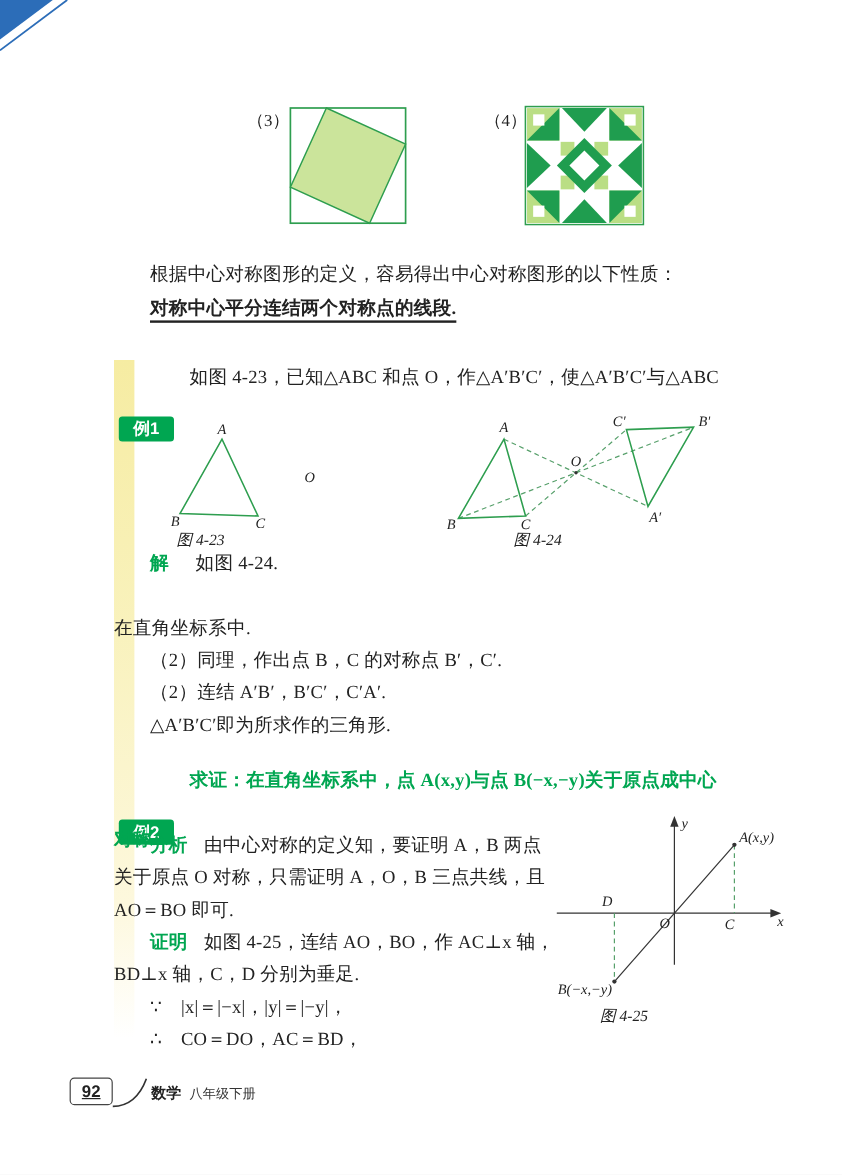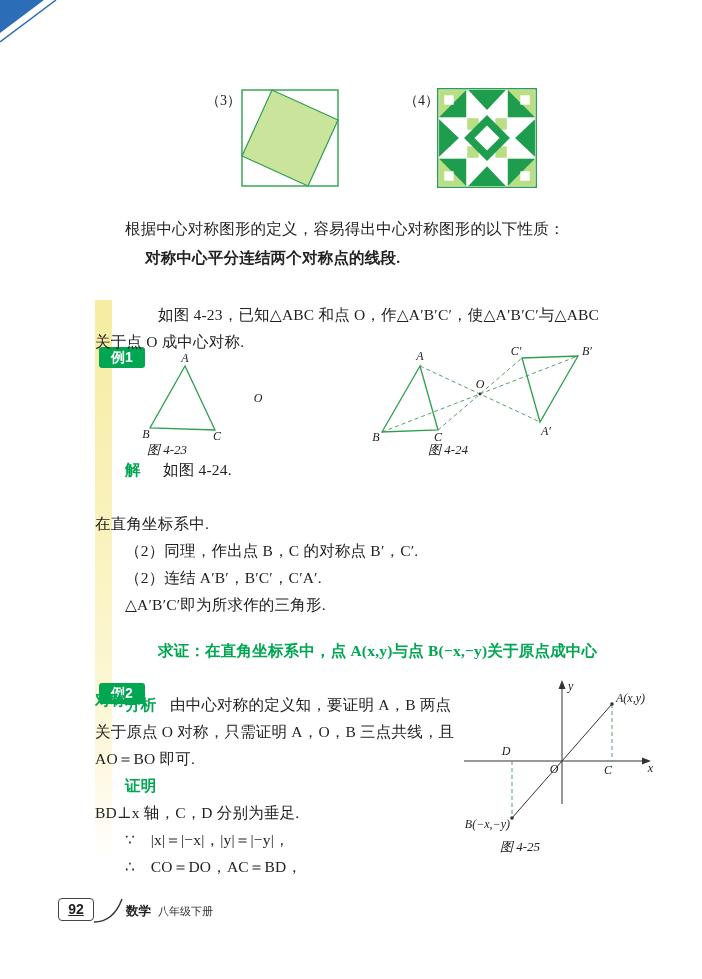--- a/index.html
+++ b/index.html
@@ -7,23 +7,23 @@
     position:relative;width:702px;height:979px;background:#ffffff;
     margin:0 auto;overflow:hidden;
     font-family:"Liberation Serif","DejaVu Serif",serif;
     color:#222;border-right:1px solid #e3e3e3;border-bottom:1px solid #e3e3e3;
   }
   .abs{position:absolute;white-space:nowrap;}
   .t{font-size:15.5px;line-height:22px;letter-spacing:.2px;}
   .greenbold{color:#00a651;font-weight:bold;}
   .underlined{
     font-weight:bold;
+    text-decoration:underline;
     text-underline-offset:5px;
     text-decoration-thickness:1.5px;
-    margin-left:20px;
   }
   .exlabel{
     width:46px;height:21px;background:#00a651;border-radius:3px;
     color:#fff;font-weight:bold;font-size:14px;line-height:21px;text-align:center;
     font-family:"Liberation Sans","DejaVu Sans",sans-serif;
     margin-top:44px;
   }
   .band{
     width:17px;
     background:linear-gradient(to bottom,#f6eca2 0%,#f9f2bd 40%,#fdf8dd 80%,rgba(253,248,221,0) 100%);
@@ -96,21 +96,20 @@
     </g>
   </svg>
 
   <div class="abs t" style="left:125px;top:218px">根据中心对称图形的定义，容易得出中心对称图形的以下性质：</div>
   <div class="abs t underlined" style="left:125px;top:247px">对称中心平分连结两个对称点的线段.</div>
 
   <div class="abs band" style="left:95px;top:300px;height:565px"></div>
 
   <div class="abs exlabel" style="left:99px;top:303px">例1</div>
   <div class="abs t" style="left:158px;top:304px">如图 4-23，已知△ABC 和点 O，作△A′B′C′，使△A′B′C′与△ABC</div>
-  <div class="abs t" style="left:95px;top:331px">关于点 O 成中心对称.</div>
 
   <svg class="abs" style="left:140px;top:352px" width="135" height="88" viewBox="0 0 135 88">
     <polygon points="45,14 10,76 75,78" fill="none" stroke="#2e9e4f" stroke-width="1.3"></polygon>
     <text class="flab" x="45" y="10" text-anchor="middle">A</text>
     <text class="flab" x="6" y="86" text-anchor="middle">B</text>
     <text class="flab" x="77" y="88" text-anchor="middle">C</text>
     <text class="flab" x="118" y="50" text-anchor="middle">O</text>
   </svg>
   <div class="abs cap" style="left:147px;top:441px;width:80px">图 4-23</div>
 
@@ -143,20 +142,21 @@
   <div class="abs exlabel" style="left:99px;top:639px">例2</div>
   <div class="abs t greenbold" style="left:158px;top:640px">求证：在直角坐标系中，点 A(x,y)与点 B(−x,−y)关于原点成中心</div>
   <div class="abs t greenbold" style="left:95px;top:689px">对称.</div>
 
   <div class="abs t greenbold" style="left:125px;top:694px">分析</div>
   <div class="abs t" style="left:170px;top:694px">由中心对称的定义知，要证明 A，B 两点</div>
   <div class="abs t" style="left:95px;top:721px">关于原点 O 对称，只需证明 A，O，B 三点共线，且</div>
   <div class="abs t" style="left:95px;top:748px">AO＝BO 即可.</div>
 
   <div class="abs t greenbold" style="left:125px;top:775px">证明</div>
+  <div class="abs t" style="left:170px;top:775px">如图 4-25，连结 AO，BO，作 AC⊥x 轴，</div>
   <div class="abs t" style="left:95px;top:802px">BD⊥x 轴，C，D 分别为垂足.</div>
   <div class="abs t" style="left:125px;top:829px">∵　|x|＝|−x|，|y|＝|−y|，</div>
   <div class="abs t" style="left:125px;top:856px">∴　CO＝DO，AC＝BD，</div>
 
   <svg class="abs" style="left:448px;top:676px" width="210" height="158" viewBox="0 0 210 158">
     <g stroke="#333" stroke-width="1">
       <line x1="16" y1="85" x2="196" y2="85"></line>
       <line x1="114" y1="10" x2="114" y2="128"></line>
     </g>
     <polygon points="203,85 194,81.5 194,88.5" fill="#333"></polygon>

